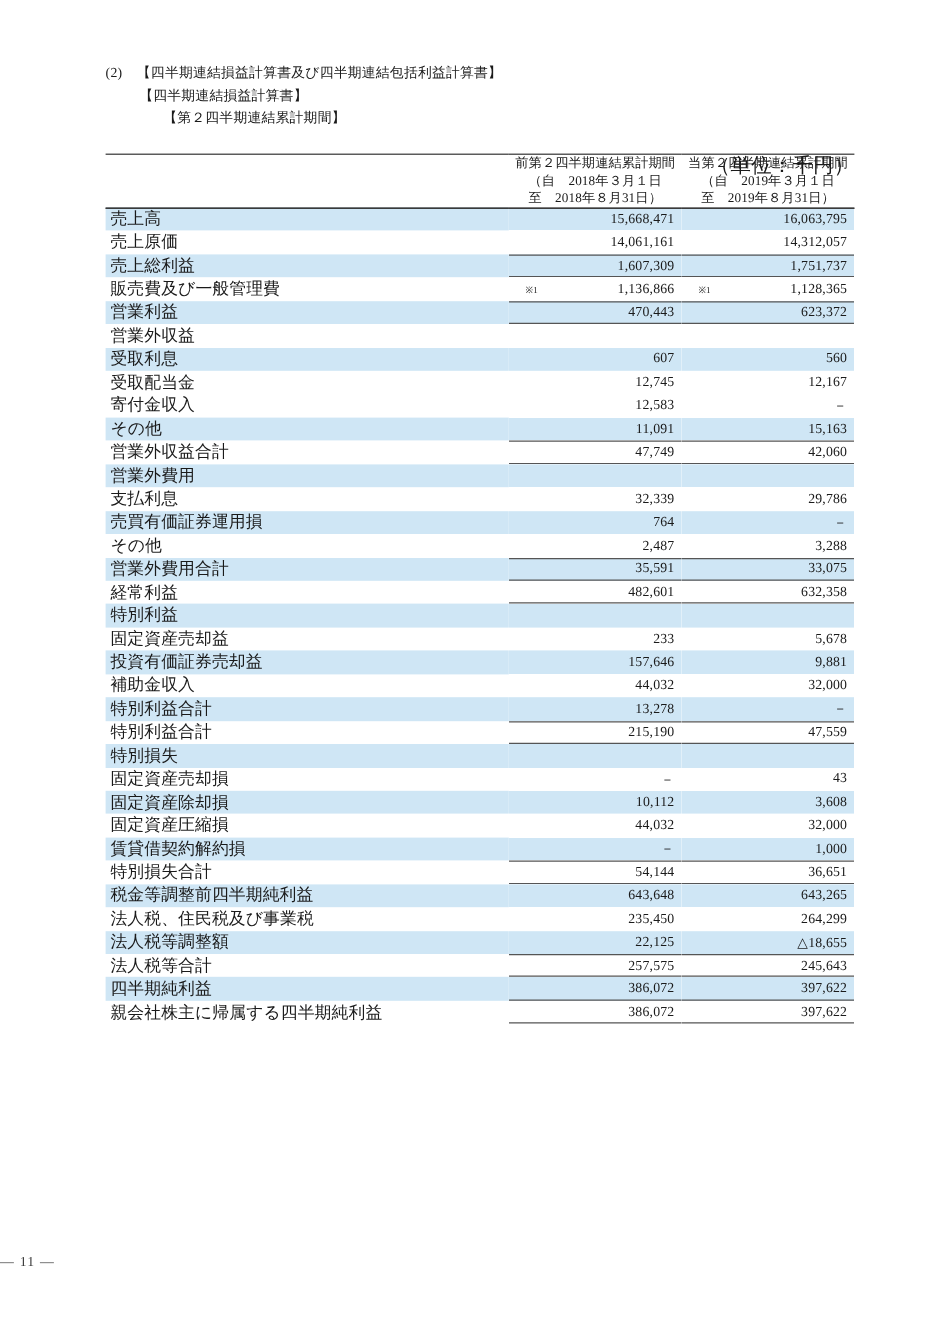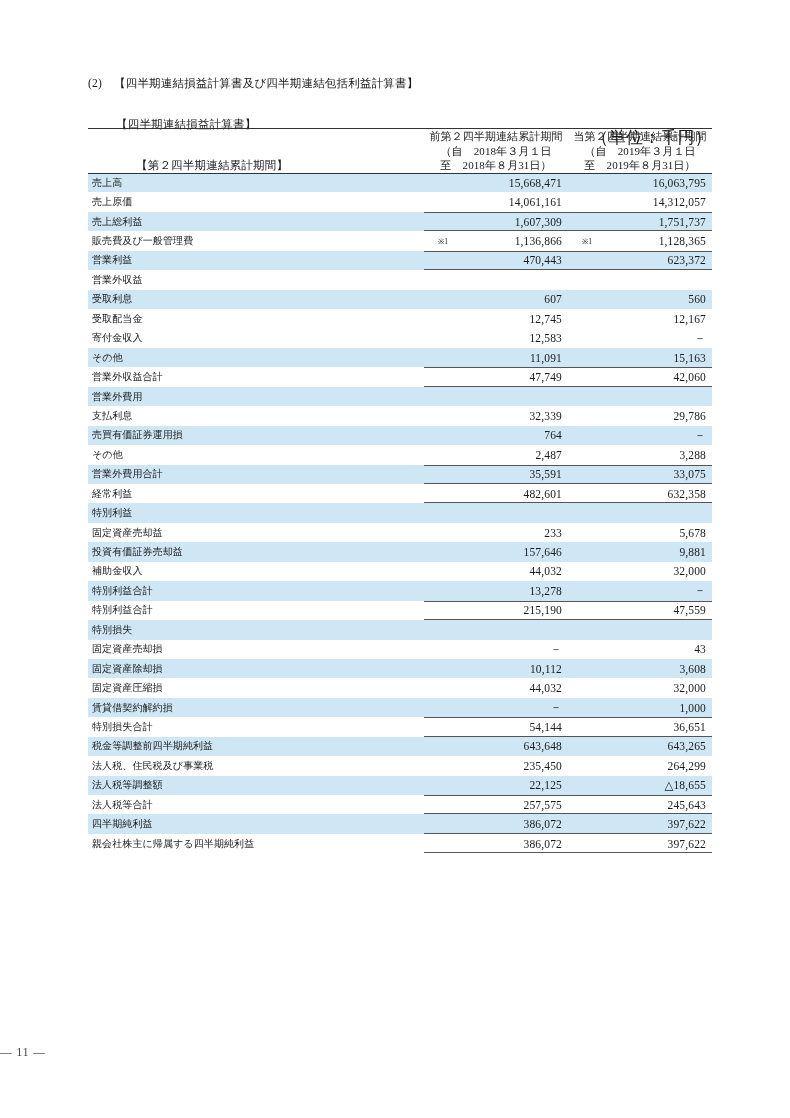--- a/index.html
+++ b/index.html
@@ -21,21 +21,20 @@
     position: absolute;
     left: 88px;
     top: 52px;
     width: 640px;
   }
   .heading-line {
     font-size: 11.5px;
     line-height: 19px;
     white-space: nowrap;
     letter-spacing: 0.2px;
-    margin-top: 22px;
   }
   .h-indent-0 { padding-left: 0px; }
   .h-indent-1 { padding-left: 28px; }
   .h-indent-2 { padding-left: 48px; }
   .h-num { display: inline-block; width: 26px; }
 
   
   .unit-note {
     position: absolute;
     right: 78px;
@@ -76,21 +75,21 @@
   thead tr { border-top: 1.6px solid #333; border-bottom: 1.3px solid #333; }
   thead th.h-blank { border: none; }
   .hdr-title { white-space: nowrap; }
   .hdr-sub { white-space: nowrap; }
 
   
   tbody tr { height: 19.45px; }
   tbody tr.shaded { background: #cfe6f5; }
 
   td.label {
-    font-size: 10px;
+    font-size: 14px;
     white-space: nowrap;
     padding-left: 4px;
     letter-spacing: 0.1px;
     margin-top: 30px;
   }
   td.val {
     text-align: right;
     padding-right: 6px;
     font-size: 11.5px;
     white-space: nowrap;

